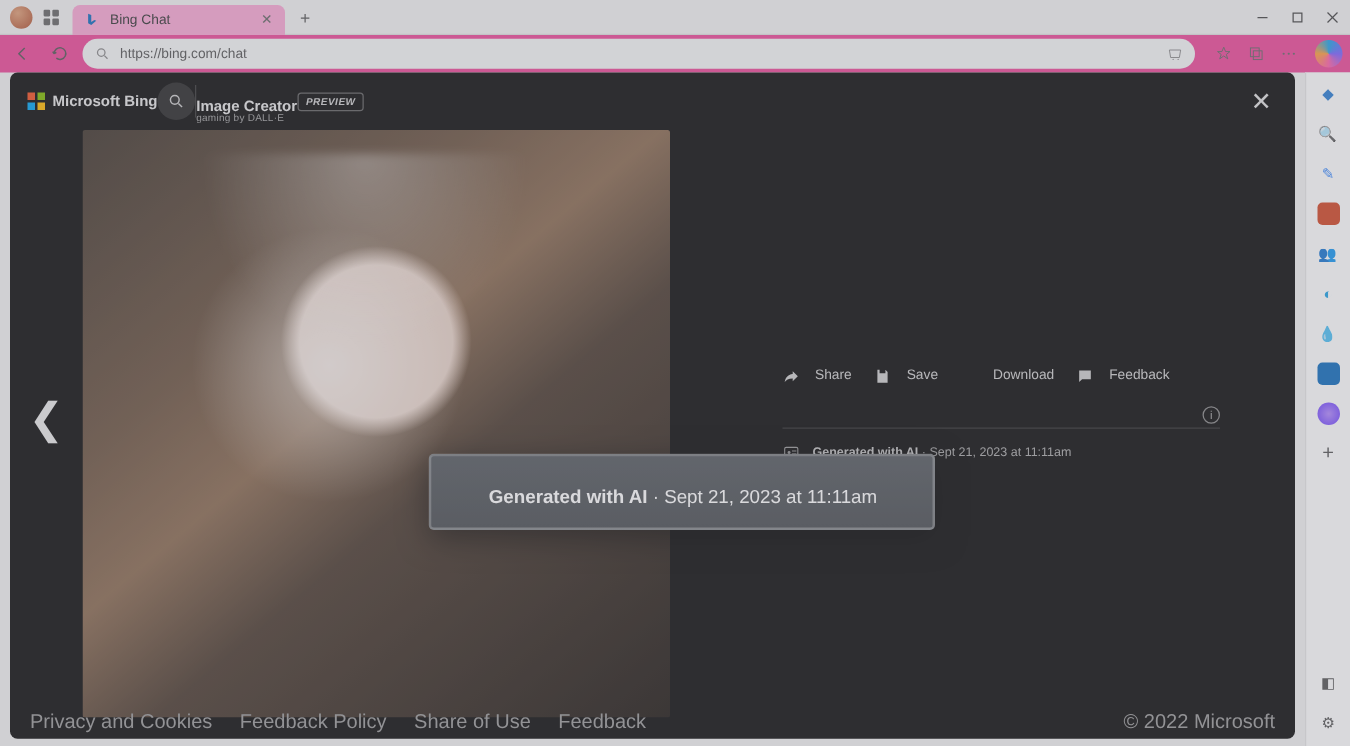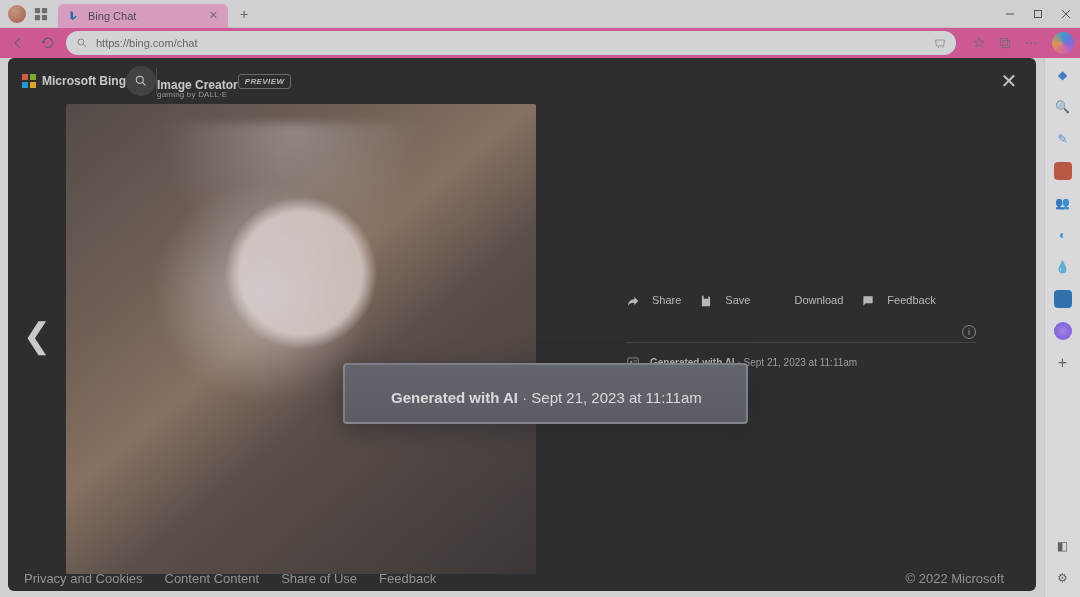--- a/index.html
+++ b/index.html
@@ -224,23 +224,23 @@
     .cred-small .cc-icon { width:14px;height:14px;fill:#aaa; }
     .cred-small .info-i {
       position:absolute;right:0;top:-18px;
       width:14px;height:14px;border:1px solid #888;border-radius:50%;
       font-size:9px;color:#aaa;display:flex;align-items:center;justify-content:center;
     }
     .cred-small .strong { color:#dcdcdc;font-weight:600; }
 
     
     .c-footer {
-      position:absolute;left:0;right:16px;bottom:0;height:26px;
+      position:absolute;left:0;right:0;bottom:0;height:26px;
       display:flex;align-items:center;padding:0 16px;
-      font-size:13px;color:#9a9a9a;gap:22px;
+      font-size:16px;color:#9a9a9a;gap:22px;
     }
     .c-footer .right { margin-left:auto; }
 
     
     .cc-overlay {
       position:absolute;
       left:335px; top:305px;
       width:405px;
       background:linear-gradient(#555a5f,#4a4e52);
       border:2px solid rgba(255,255,255,0.28);
@@ -450,21 +450,21 @@
           <span class="strong">Generated with AI</span>
           <span> · </span>
           <span>Sept 21, 2023 at 11:11am</span>
         </span>
       </div>
     </div>
   </div>
 
   <div class="c-footer">
     <span>Privacy and Cookies</span>
-    <span>Content Content</span>
+    <span>Feedback Policy</span>
     <span>Share of Use</span>
     <span>Feedback</span>
     <span class="right">© 2022 Microsoft</span>
   </div>
 
   <div class="cc-overlay">
     <div class="row2">
       <span class="gen">Generated with AI</span>
       <span> · </span>
       <span>Sept 21, 2023 at 11:11am</span>

